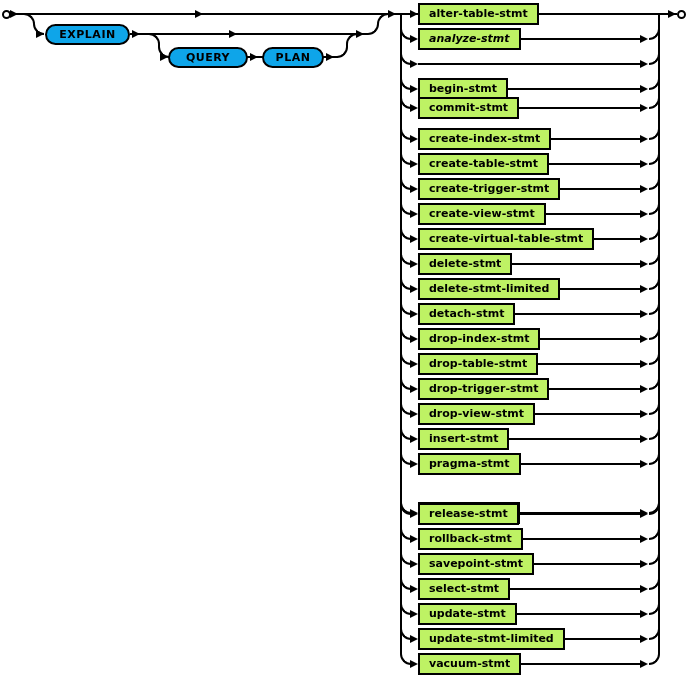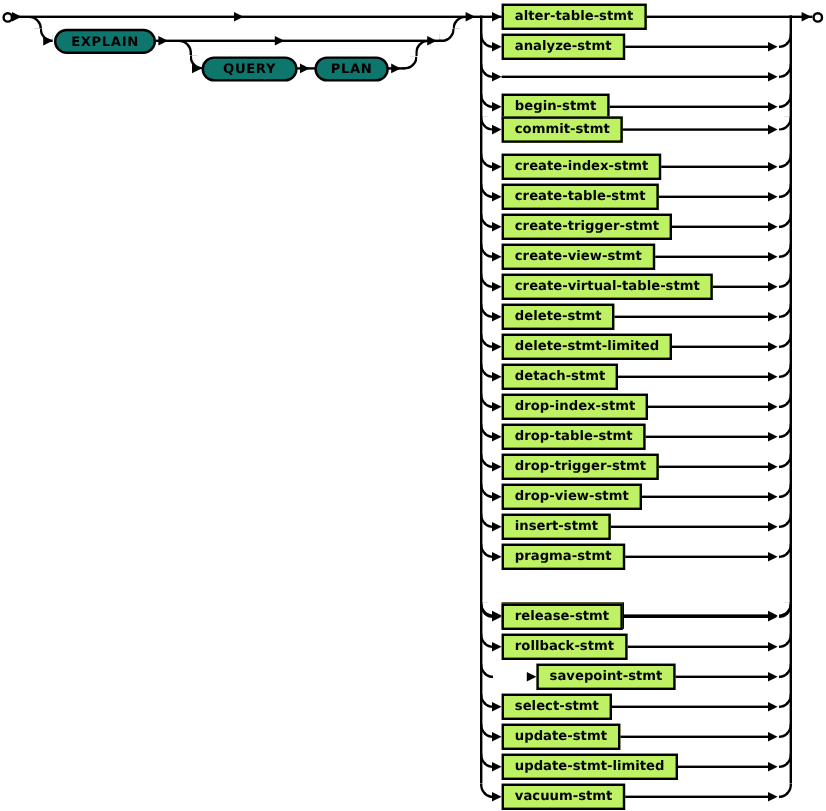--- a/index.html
+++ b/index.html
@@ -15,21 +15,21 @@
   .abs { position:absolute; }
   .c { position:absolute; }
   .ctr { border-top:2px solid var(--line,#000); border-right:2px solid var(--line,#000); border-top-right-radius:11px; }
   .cbl { border-left:2px solid var(--line,#000); border-bottom:2px solid var(--line,#000); border-bottom-left-radius:11px; }
   .cbr { border-bottom:2px solid var(--line,#000); border-right:2px solid var(--line,#000); border-bottom-right-radius:11px; }
   .ctl { border-top:2px solid var(--line,#000); border-left:2px solid var(--line,#000); border-top-left-radius:11px; }
   .dot { position:absolute; width:9px; height:9px; border:2px solid var(--line,#000); border-radius:50%; background:#fff; }
 
   
   .pill { position:absolute; height:21px; line-height:17px; border:2px solid var(--line,#000);
-          border-radius:11px; background:#0f766e; text-align:center; font-size:11px; font-weight:bold;
+          border-radius:11px; background:#0ea5e9; text-align:center; font-size:11px; font-weight:bold;
           letter-spacing:0.5px; white-space:nowrap; color:#000; }
 
   
   .row { position:absolute; left:400px; width:260px; height:22px; display:flex; align-items:center; }
   .row .cl { left:0; top:0; width:11px; height:12px; }
   .row .cr { right:0; top:0; width:11px; height:12px; }
   .sp10 { width:10px; flex:none; }
   .sp12 { width:12px; flex:none; }
   .fline { height:2px; background:var(--line,#000); flex:1; }
   .stmt-box { flex:none; height:22px; line-height:18px; border:2px solid var(--line,#000); background:#bef264;
@@ -76,21 +76,21 @@
 
   <div id="rows">
       <div class="row first" style="top: 3px;">
 
     <span class="sp10"></span>
     <span class="arr"></span>
     <a class="stmt-box">alter-table-stmt</a>
     <span class="fline"></span>
 
   </div>
-      <div class="row" style="top: 28px;">
+      <div class="row" style="top: 28px; font-style: italic;">
     <span class="c cbl cl"></span>
     <span class="sp10"></span>
     <span class="arr"></span>
     <a class="stmt-box">analyze-stmt</a>
     <span class="fline"></span>
     <span class="arr end-arr"></span>
     <span class="sp12"></span>
     <span class="c cbr cr"></span>
   </div>
       <div class="row" style="top: 53px;">
@@ -285,21 +285,21 @@
       <div class="row" style="top: 528px;">
     <span class="c cbl cl"></span>
     <span class="sp10"></span>
     <span class="arr"></span>
     <a class="stmt-box">rollback-stmt</a>
     <span class="fline"></span>
     <span class="arr end-arr"></span>
     <span class="sp12"></span>
     <span class="c cbr cr"></span>
   </div>
-      <div class="row" style="top: 553px; padding-left: 29px;">
+      <div class="row" style="top: 553px;">
     <span class="c cbl cl"></span>
     <span class="sp10"></span>
     <span class="arr"></span>
     <a class="stmt-box">savepoint-stmt</a>
     <span class="fline"></span>
     <span class="arr end-arr"></span>
     <span class="sp12"></span>
     <span class="c cbr cr"></span>
   </div>
       <div class="row" style="top: 578px;">

